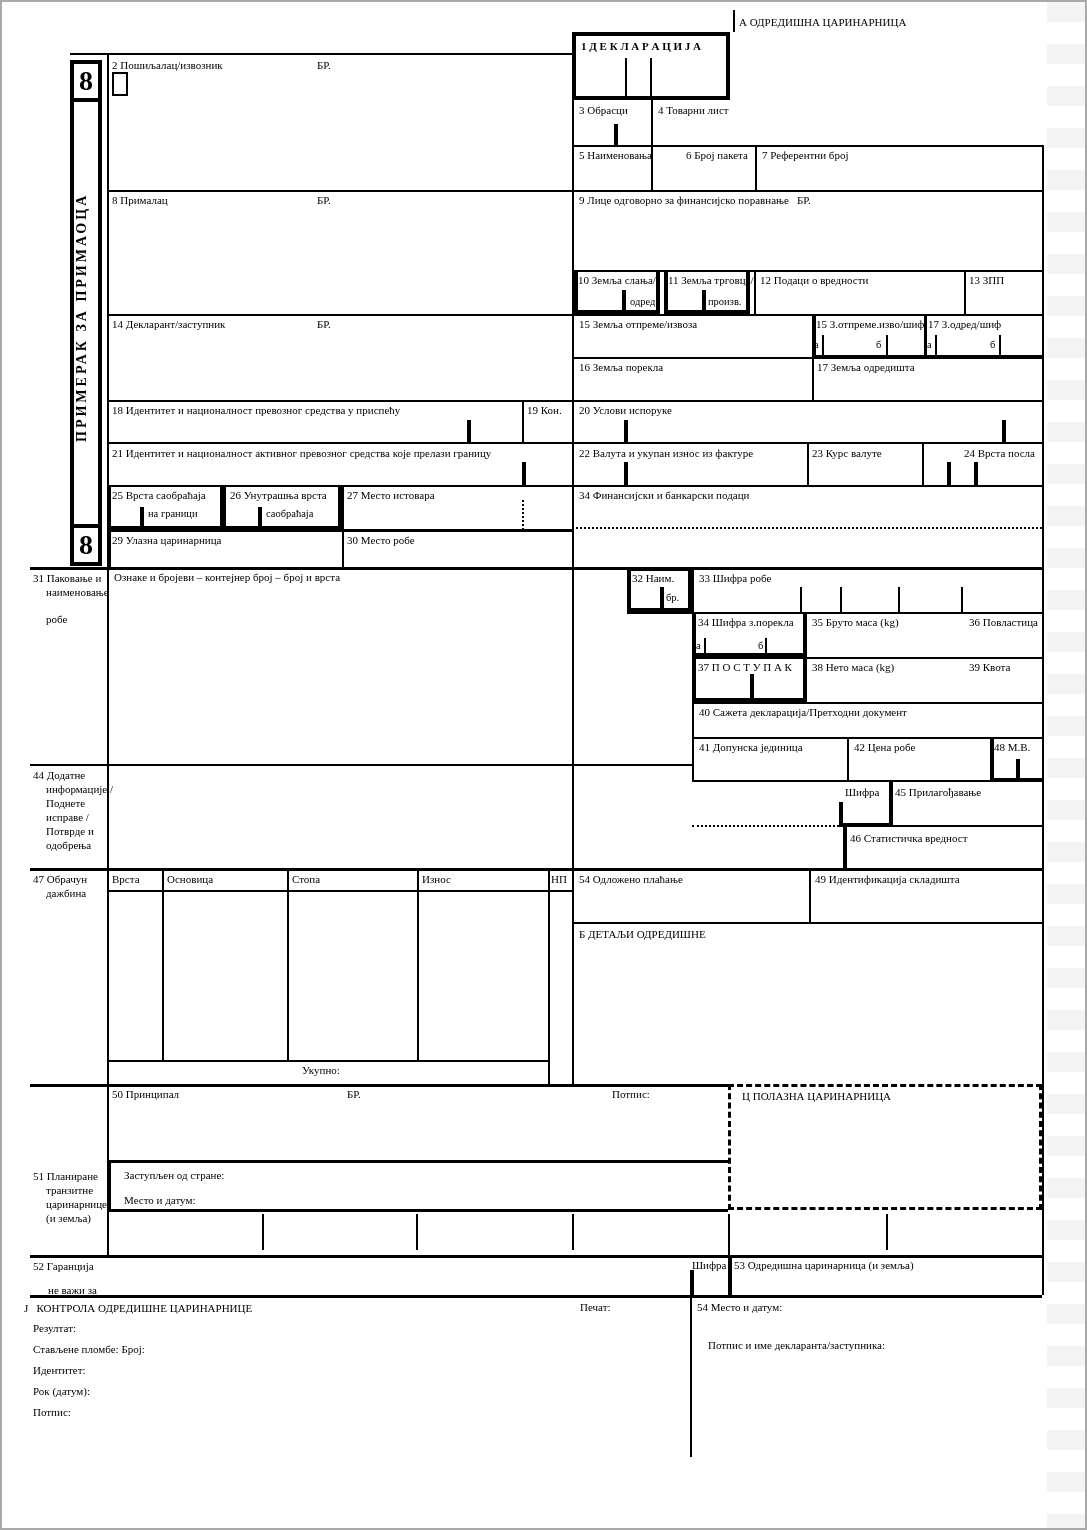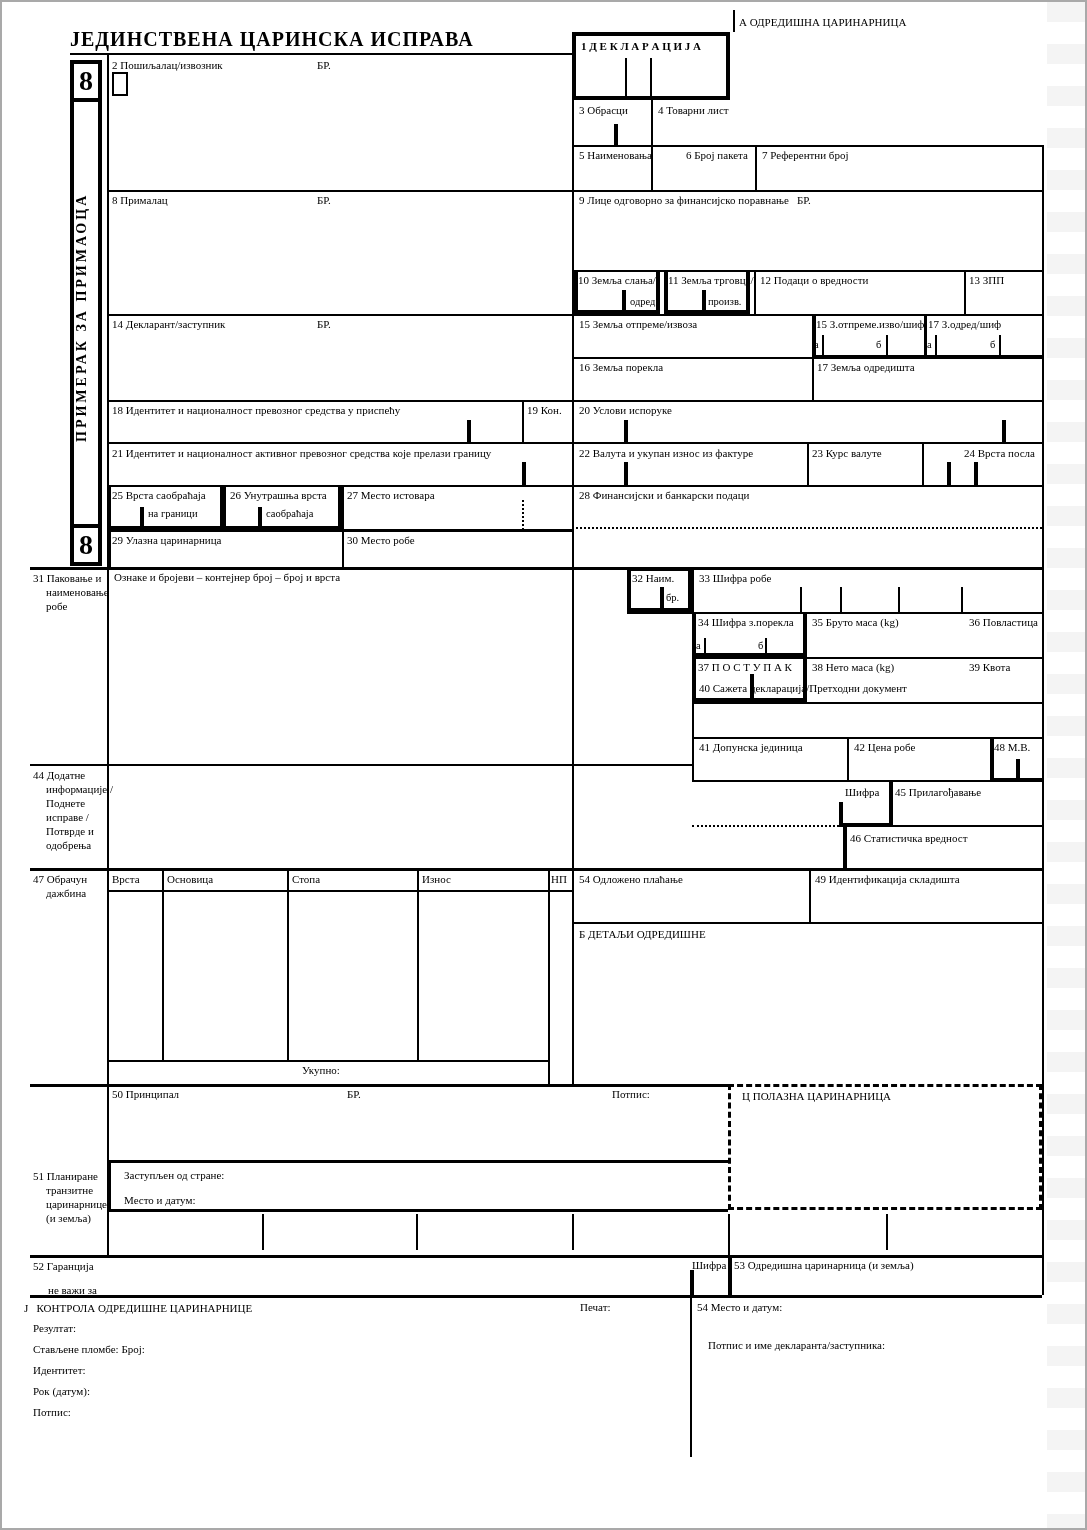--- a/index.html
+++ b/index.html
@@ -22,21 +22,20 @@
         font-size:14px;letter-spacing:3px;text-align:center;white-space:nowrap}
   .checker{position:absolute;left:1045px;top:0;width:38px;height:1526px;
            background:repeating-linear-gradient(180deg,#f4f4f4 0 20px,#ffffff 20px 42px)}
 </style>
 </head>
 <body>
 
 <div id="page">
   <div class="checker"></div>
 
-  <div class="title" style="left:68px;top:26px">ЈЕДИНСТВЕНА ЦАРИНСКА ИСПРАВА</div>
   <div class="L" style="left:737px;top:14px">А  ОДРЕДИШНА ЦАРИНАРНИЦА</div>
   <div class="v" style="left:731px;top:8px;height:22px"></div>
 
   <div class="rect" style="left:570px;top:30px;width:158px;height:68px"></div>
   <div class="L B" style="left:579px;top:38px">1 Д Е К Л А Р А Ц И Ј А</div>
   <div class="v" style="left:623px;top:56px;height:42px"></div>
   <div class="v" style="left:648px;top:56px;height:42px"></div>
 
   <div class="rect" style="left:68px;top:58px;width:32px;height:42px">
       <span class="eight">8</span>
@@ -188,40 +187,40 @@
   <div class="L" style="left:577px;top:402px">20 Услови испоруке</div>
   <div class="L" style="left:110px;top:445px">21 Идентитет и националност активног превозног средства које прелази границу</div>
   <div class="L" style="left:577px;top:445px">22 Валута и укупан износ из фактуре</div>
   <div class="L" style="left:810px;top:445px">23 Курс валуте</div>
   <div class="L" style="left:962px;top:445px">24 Врста посла</div>
   <div class="L" style="left:110px;top:487px">25 Врста саобраћаја</div>
   <div class="L s" style="left:146px;top:506px">на граници</div>
   <div class="L" style="left:228px;top:487px">26 Унутрашња врста</div>
   <div class="L s" style="left:264px;top:506px">саобраћаја</div>
   <div class="L" style="left:345px;top:487px">27 Место истовара</div>
-  <div class="L" style="left:577px;top:487px">28 Финансијски и банкарски подаци</div>
+  <div class="L" style="left:577px;top:487px">34 Финансијски и банкарски подаци</div>
   <div class="L" style="left:110px;top:532px">29 Улазна царинарница</div>
   <div class="L" style="left:345px;top:532px">30 Место робе</div>
 
   <div class="L" style="left:31px;top:570px">31 Паковање и</div>
   <div class="L" style="left:44px;top:584px">наименовање</div>
-  <div class="L" style="left:44px;top:598px">робе</div>
+  <div class="L" style="left:44px;top:611px">робе</div>
   <div class="L" style="left:112px;top:569px">Ознаке и бројеви – контејнер број – број и врста</div>
   <div class="L" style="left:630px;top:570px">32 Наим.</div>
   <div class="L s" style="left:664px;top:590px">бр.</div>
   <div class="L" style="left:697px;top:570px">33 Шифра робе</div>
   <div class="L" style="left:696px;top:614px">34 Шифра з.порекла</div>
   <div class="L s" style="left:694px;top:638px">а</div>
   <div class="L s" style="left:756px;top:638px">б</div>
   <div class="L" style="left:810px;top:614px">35 Бруто маса  (kg)</div>
   <div class="L" style="left:967px;top:614px">36 Повластица</div>
   <div class="L" style="left:696px;top:659px">37 П О С Т У П А К</div>
   <div class="L" style="left:810px;top:659px">38 Нето маса  (kg)</div>
   <div class="L" style="left:967px;top:659px">39 Квота</div>
-  <div class="L" style="left:697px;top:680px">40 Сажета декларација/Претходни документ</div>
+  <div class="L" style="left:697px;top:704px">40 Сажета декларација/Претходни документ</div>
   <div class="L" style="left:697px;top:739px">41 Допунска јединица</div>
   <div class="L" style="left:852px;top:739px">42 Цена робе</div>
   <div class="L" style="left:992px;top:739px">48 М.В.</div>
   <div class="L" style="left:843px;top:784px">Шифра</div>
   <div class="L" style="left:893px;top:784px">45 Прилагођавање</div>
   <div class="L" style="left:848px;top:830px">46 Статистичка вредност</div>
   <div class="L" style="left:31px;top:767px">44 Додатне</div>
   <div class="L" style="left:44px;top:781px">информације /</div>
   <div class="L" style="left:44px;top:795px">Поднете</div>
   <div class="L" style="left:44px;top:809px">исправе /</div>

